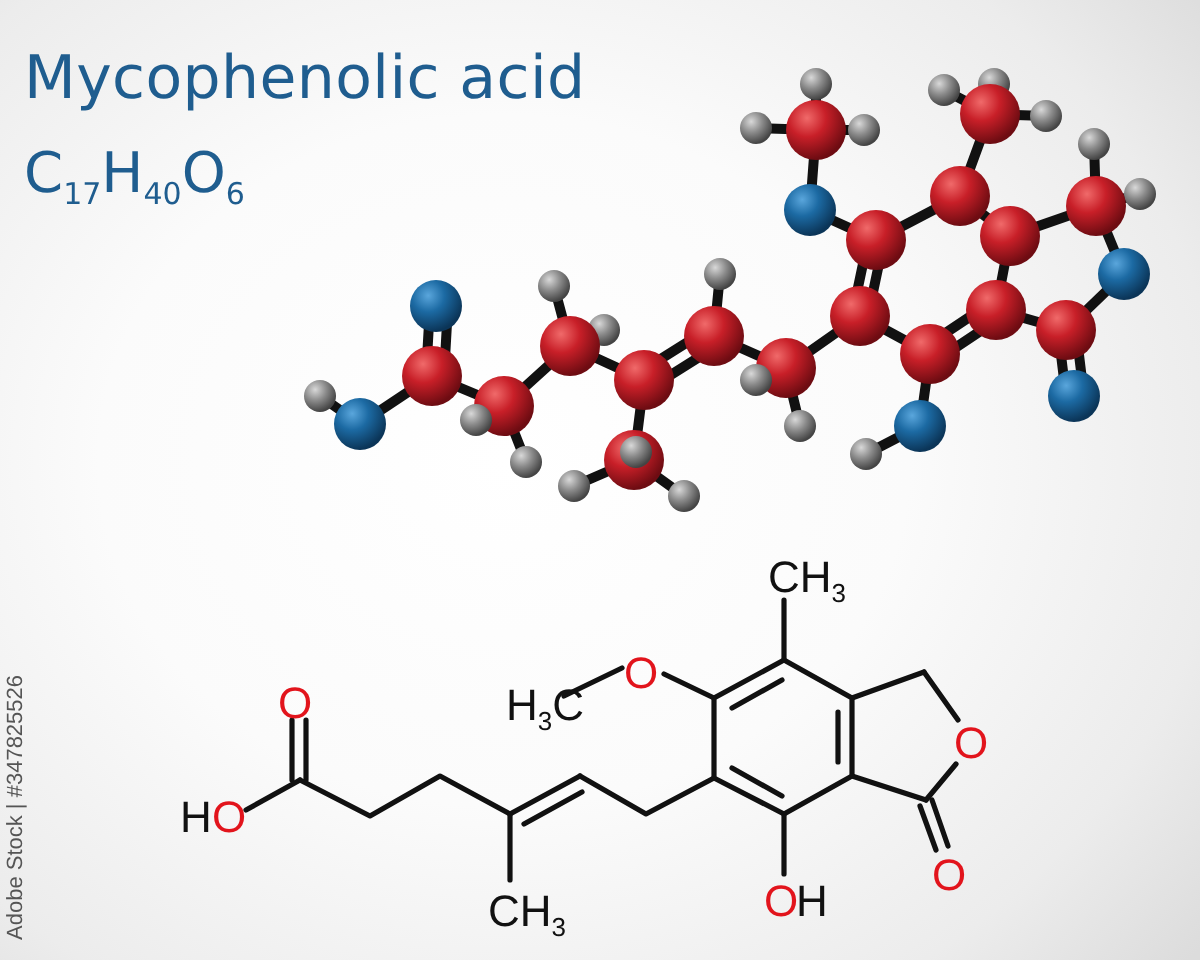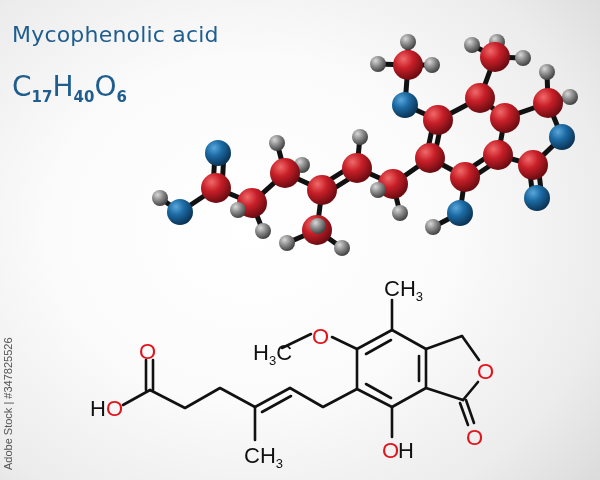--- a/index.html
+++ b/index.html
@@ -3,29 +3,29 @@
 <meta charset="utf-8">
 <style>
   html, body { margin: 0; padding: 0; }
   body {
     width: 600px; height: 480px; overflow: hidden; position: relative;
     background: radial-gradient(ellipse 75% 80% at 42% 48%, #ffffff 0%, #fbfbfb 45%, #ececec 80%, #dcdcdc 100%);
     font-family: "Liberation Sans", sans-serif;
   }
   .title {
     position: absolute; left: 12px; top: 22px;
-    font-size: 22px; color: #1f5d8f; letter-spacing: 0.2px;
+    font-size: 30px; color: #1f5d8f; letter-spacing: 0.2px;
     font-family: "DejaVu Sans", sans-serif; font-weight: normal;
   }
   .formula {
     position: absolute; left: 12px; top: 70px;
     font-size: 28px; color: #1f5d8f;
     font-family: "DejaVu Sans", sans-serif;
   }
-  .formula sub { font-size: 15px; vertical-align: -6px; font-weight: bold; }
+  .formula sub { font-size: 15px; vertical-align: -6px; }
   .watermark-side {
     position: absolute; left: 2px; top: 470px;
     transform: rotate(-90deg); transform-origin: 0 0;
     font-size: 11px; color: #555; white-space: nowrap;
     font-family: "Liberation Sans", sans-serif;
   }
   svg.layer { position: absolute; left: 0; top: 0; }
   .lbl { font-family: "Liberation Sans", sans-serif; font-size: 22px; }
   .lbl-sub { font-size: 13px; }
 </style>

